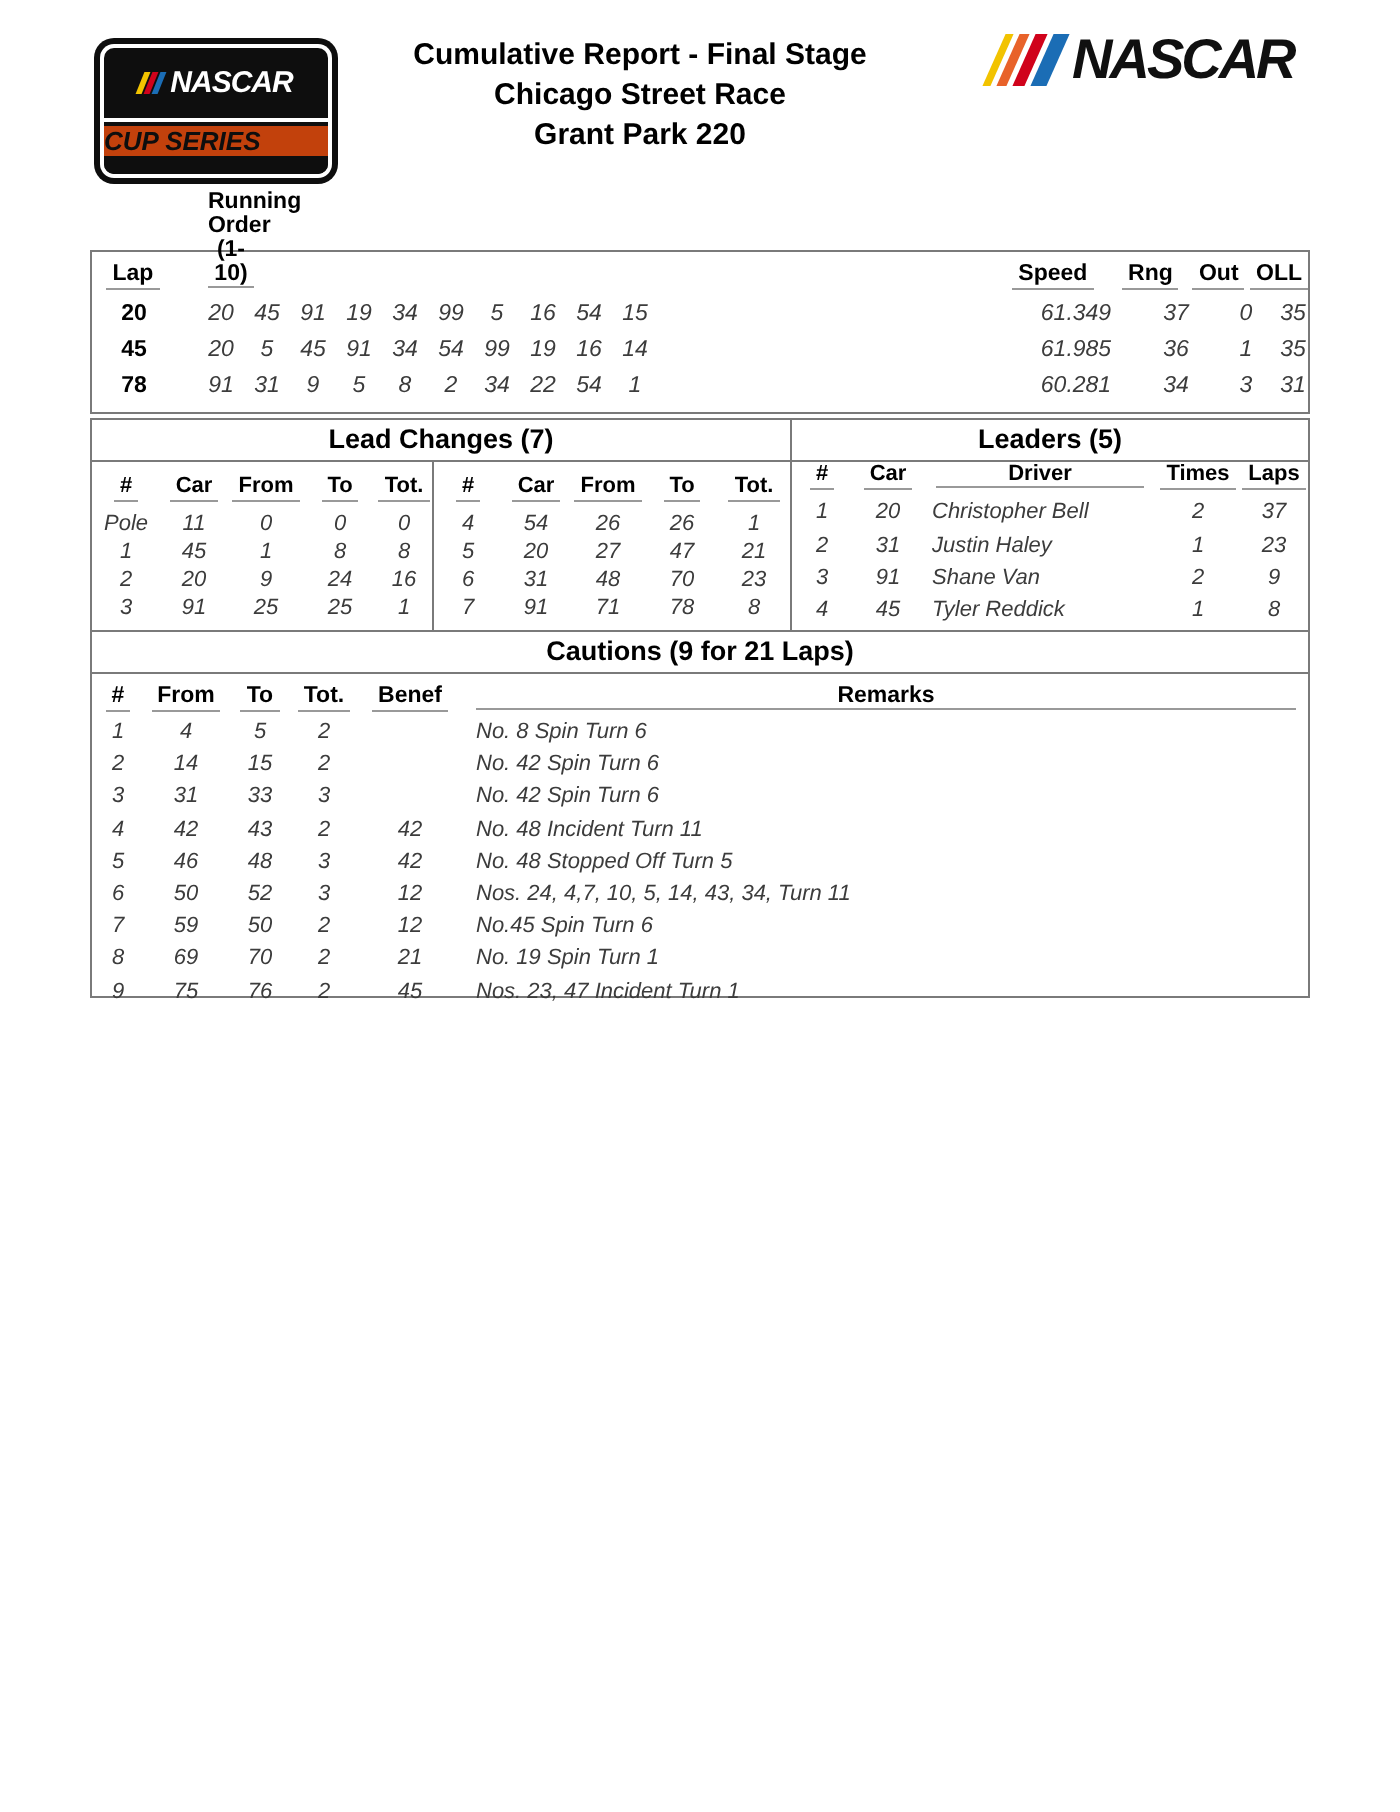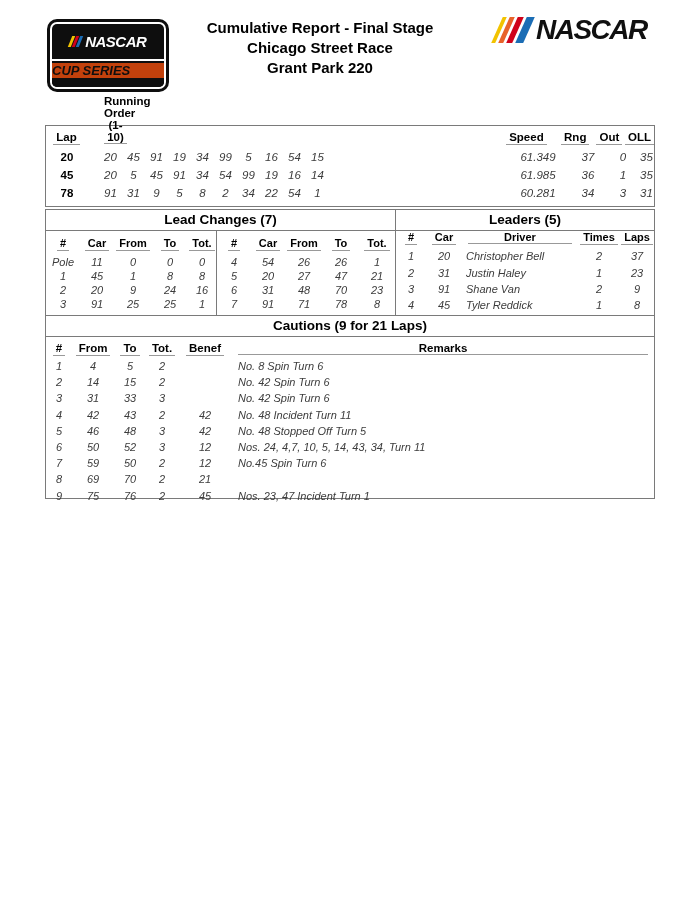--- a/index.html
+++ b/index.html
@@ -420,20 +420,21 @@
         <div class="ca-tot">2</div>
         <div class="ca-benef">12</div>
         <div class="ca-remarks">No.45 Spin Turn 6</div>
       </div>
         <div class="ca-row ital">
         <div class="ca-num">8</div>
         <div class="ca-from">69</div>
         <div class="ca-to">70</div>
         <div class="ca-tot">2</div>
         <div class="ca-benef">21</div>
+        <div class="ca-remarks">No. 19 Spin Turn 1</div>
       </div>
         <div class="ca-row ital">
         <div class="ca-num">9</div>
         <div class="ca-from">75</div>
         <div class="ca-to">76</div>
         <div class="ca-tot">2</div>
         <div class="ca-benef">45</div>
         <div class="ca-remarks">Nos. 23, 47 Incident Turn 1</div>
       </div>
       </div>

